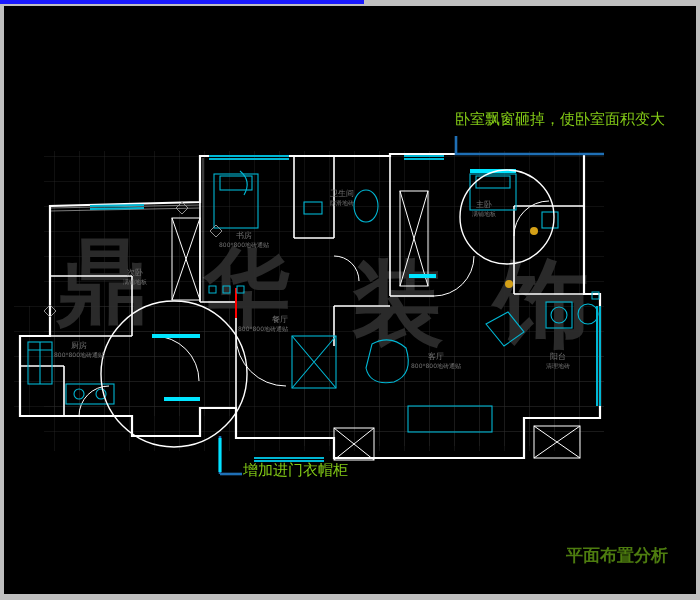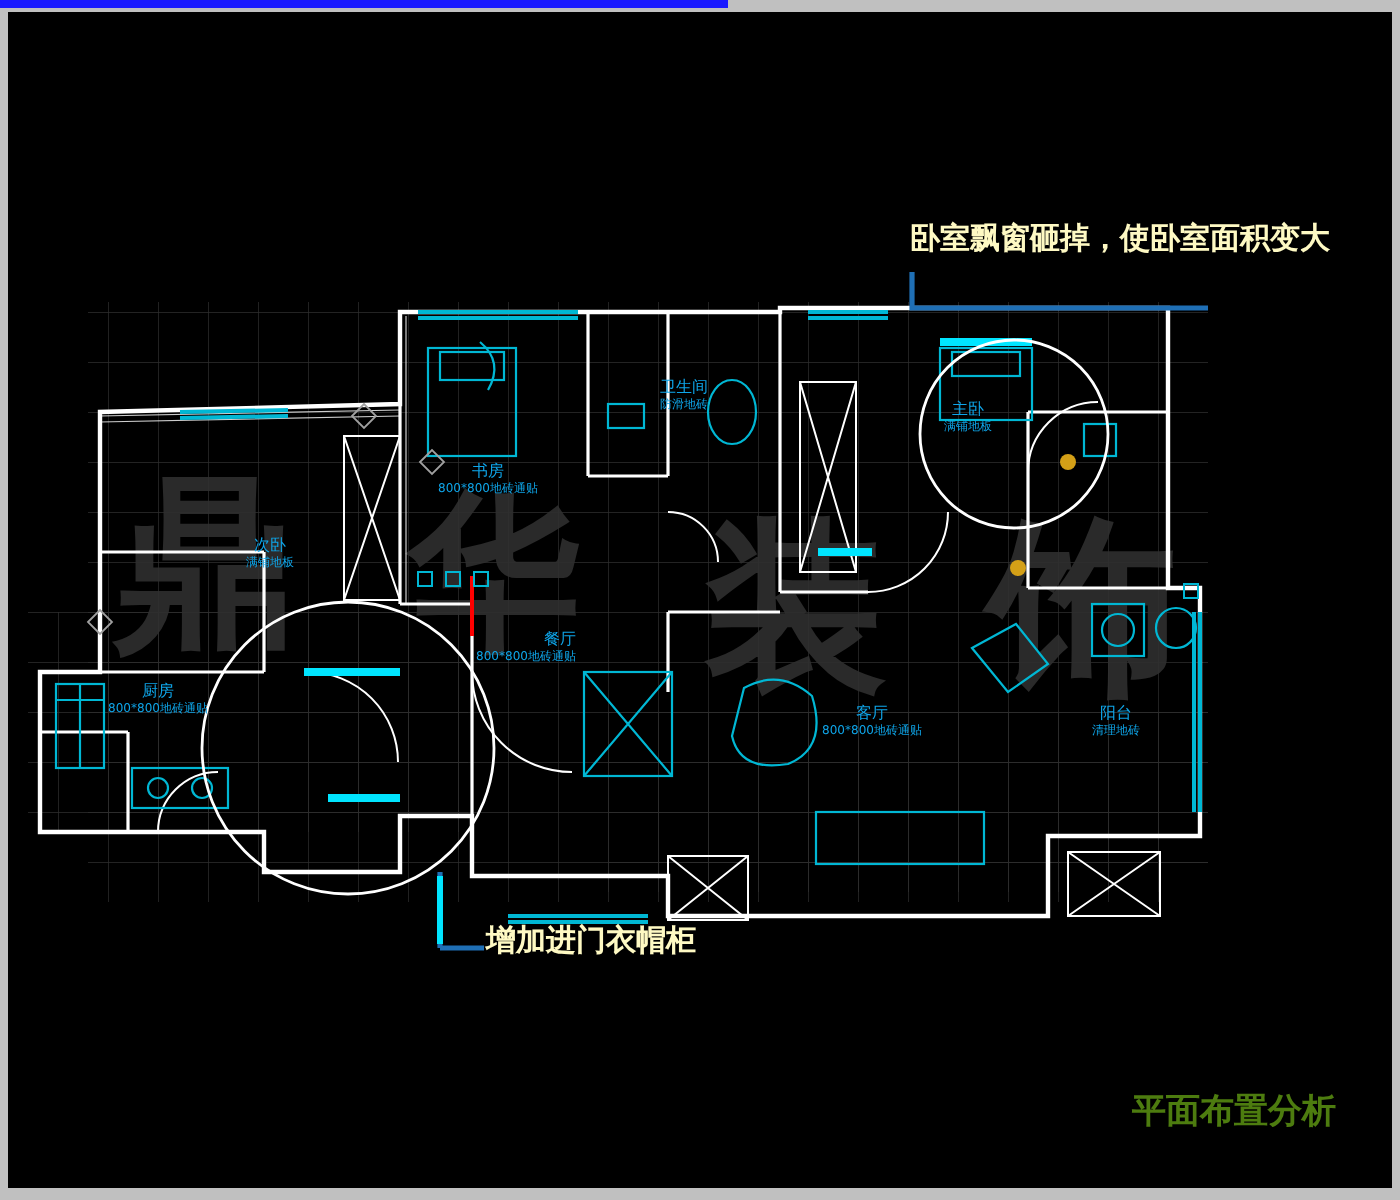--- a/index.html
+++ b/index.html
@@ -49,36 +49,36 @@
     position: absolute;
     color: #2a2a2a;
     font-weight: bold;
     font-family: "DejaVu Sans", sans-serif;
     user-select: none;
     white-space: nowrap;
     line-height: 1;
   }
   .anno {
     position: absolute;
-    color: #fef9c3;
-    font-weight: bold;
+    color: #84cc16;
+    font-weight: normal;
     font-family: "DejaVu Sans", sans-serif;
     white-space: nowrap;
     line-height: 1.1;
   }
   .title-text {
     position: absolute;
     color: #4d7c0f;
     font-weight: bold;
     font-family: "DejaVu Sans", sans-serif;
     white-space: nowrap;
   }
   .room-label {
     position: absolute;
-    color: #0ea5e9;
+    color: #737373;
     font-family: "DejaVu Sans", sans-serif;
     white-space: nowrap;
     text-align: center;
     line-height: 1.25;
     transform: translateX(-50%);
   }
   .room-label .rl-name { font-size: 8px; display: block; }
   .room-label .rl-sub  { font-size: 6px; display: block; }
 </style>
 </head>

